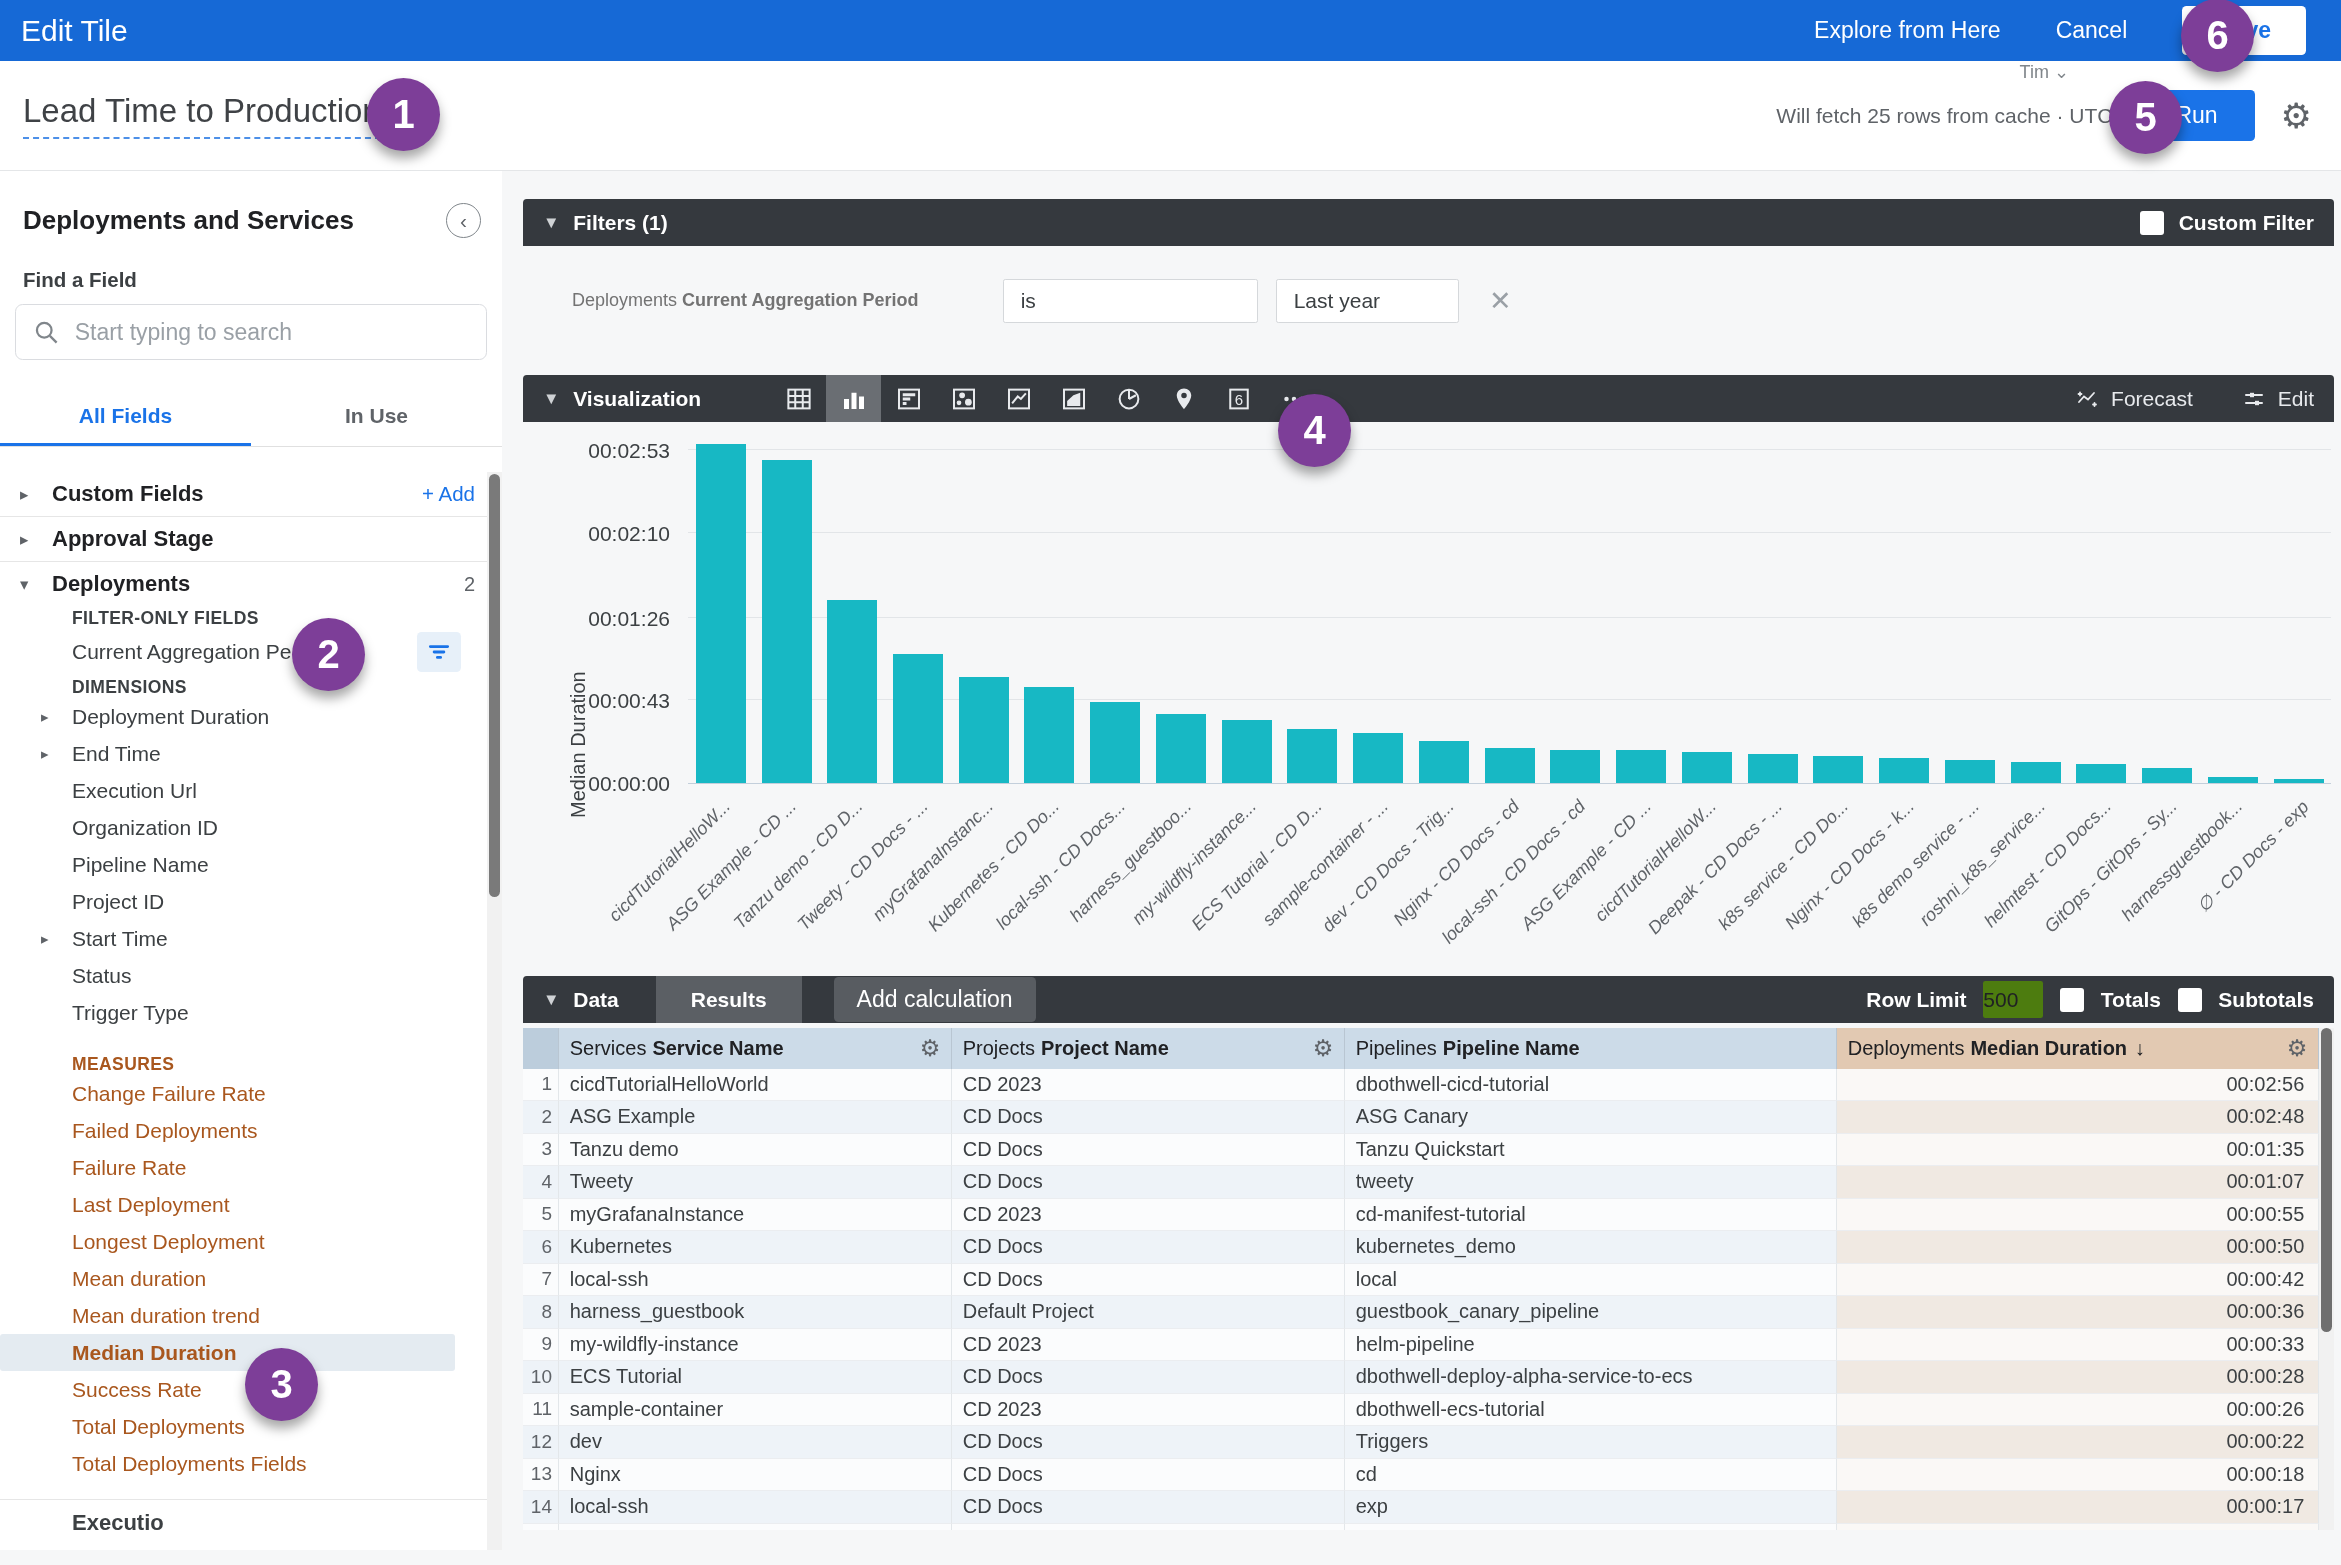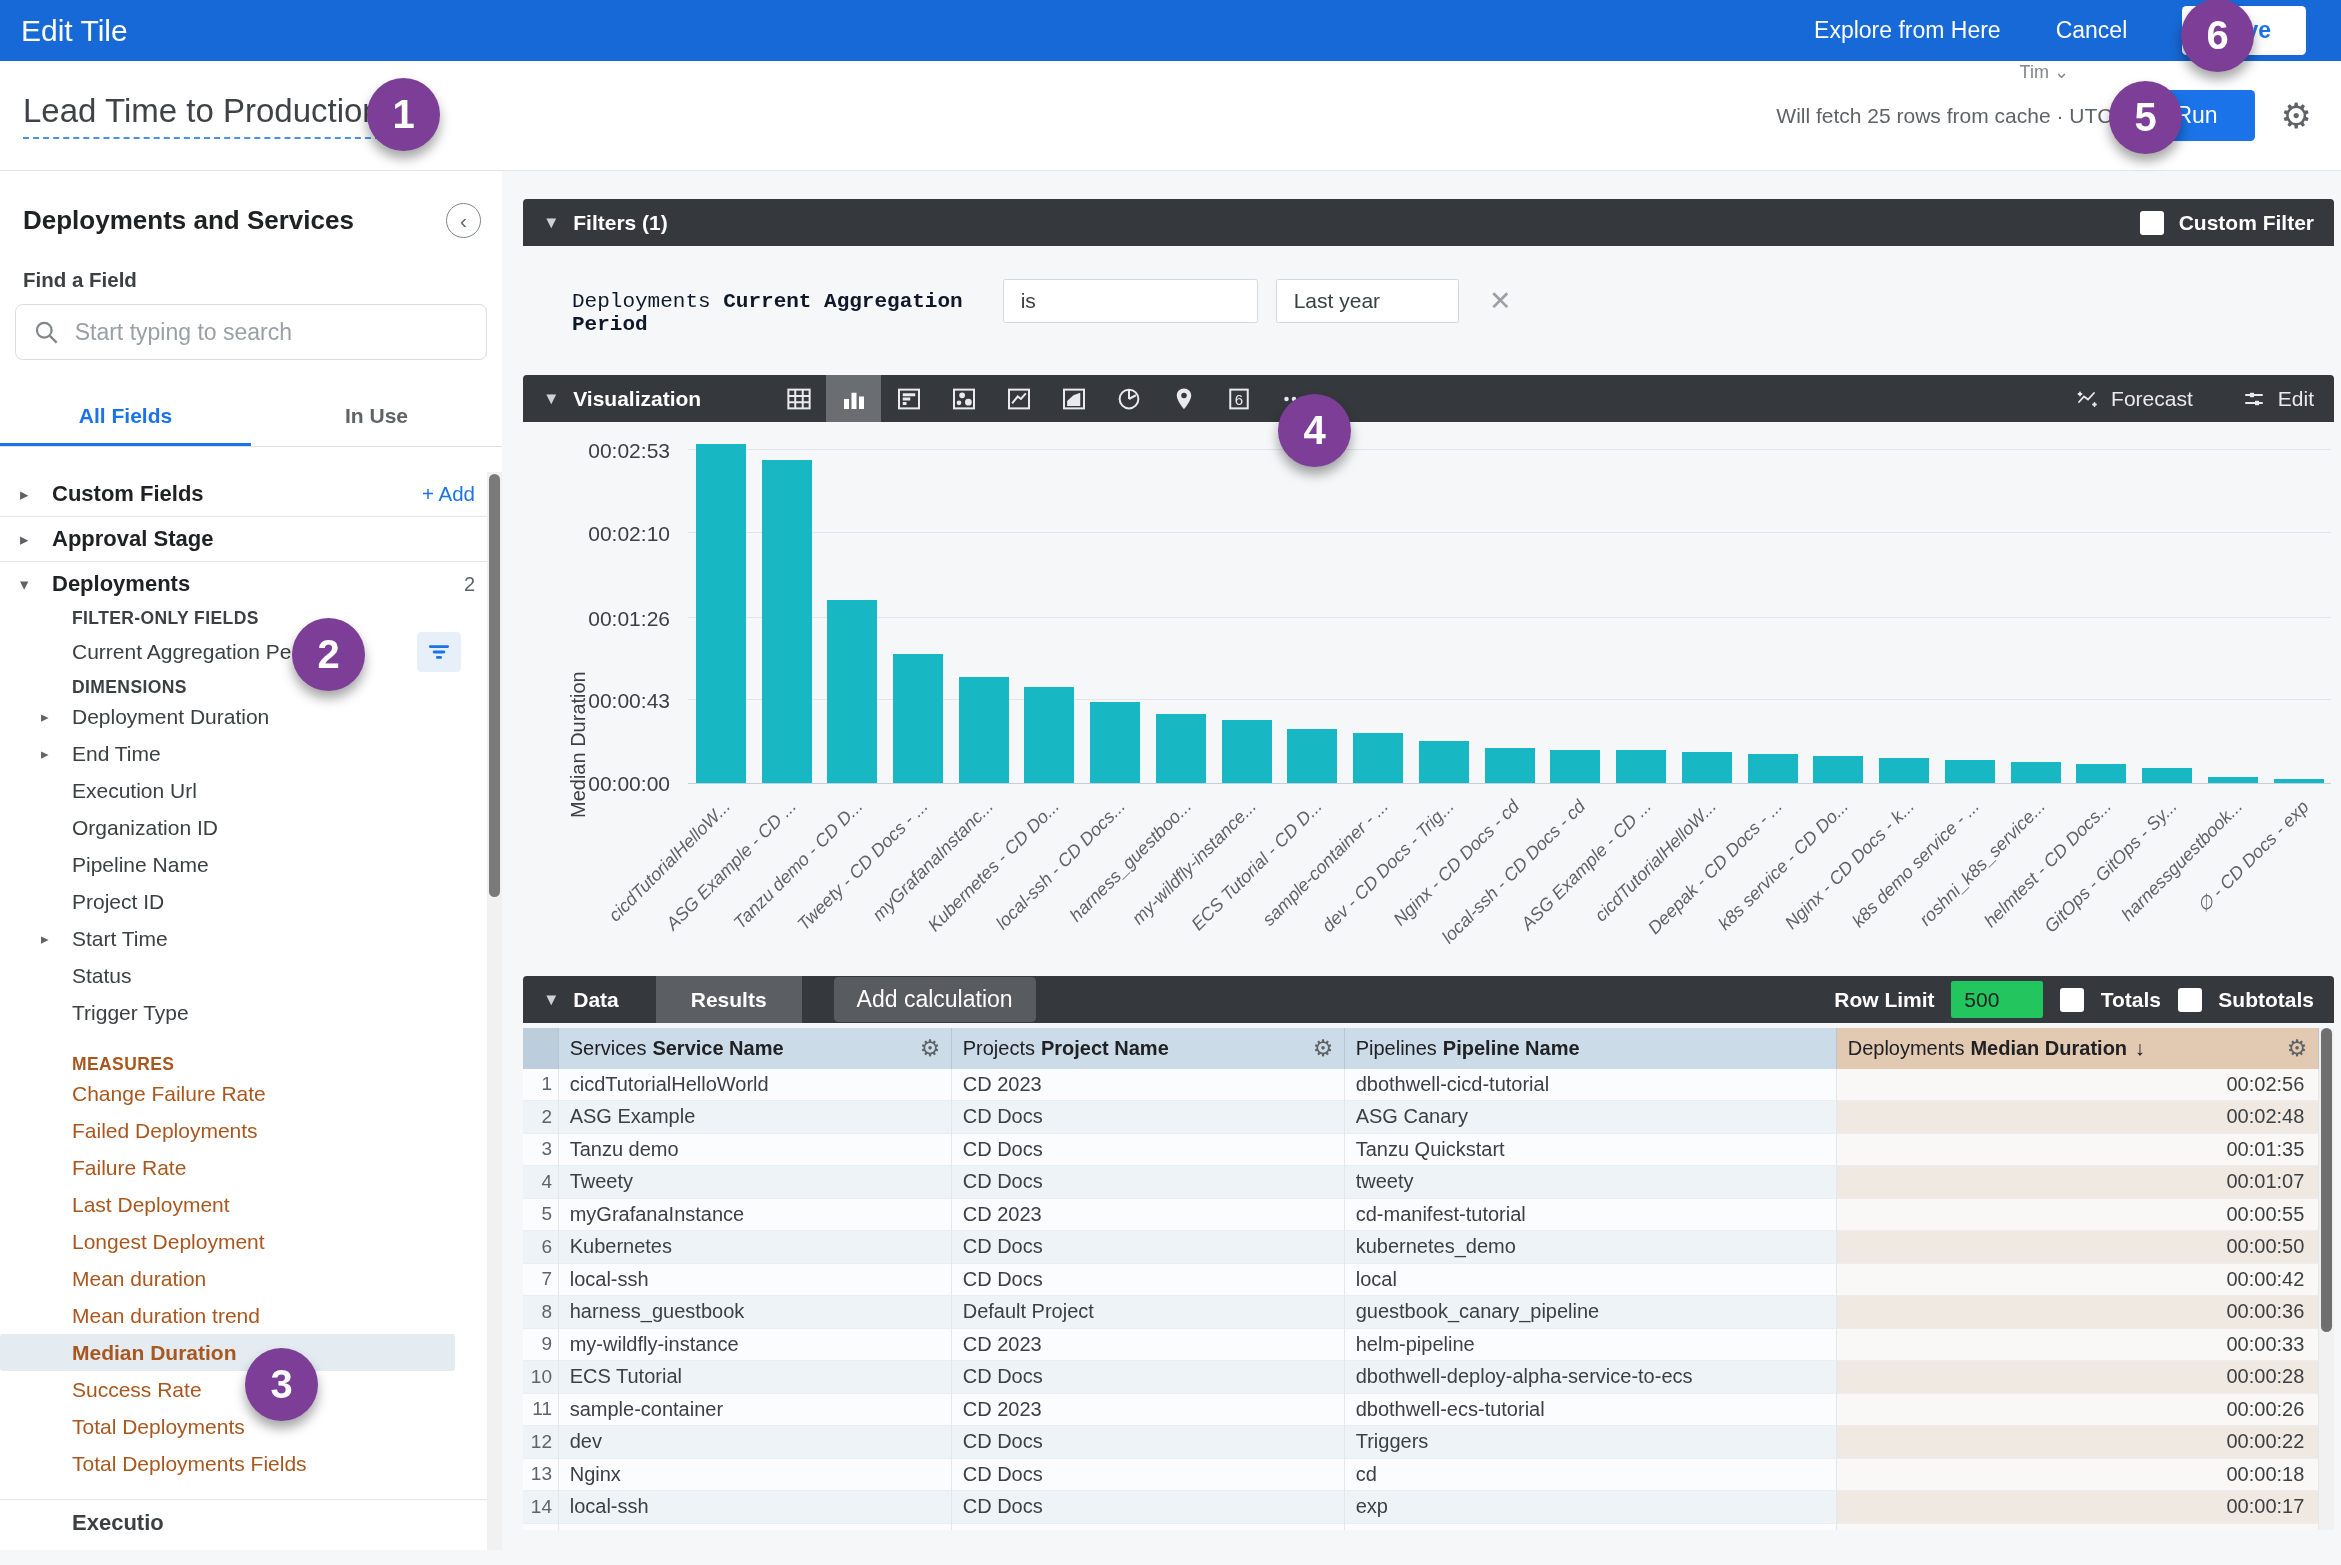--- a/index.html
+++ b/index.html
@@ -56,21 +56,21 @@
   
   .main { position:absolute; left:523px; top:171px; width:1811px; bottom:0; }
   .darkbar { height:47px; background:#35393e; border-radius:3.8px 3.8px 0 0; display:flex; align-items:center; padding:0 20px; color:#fff; }
   .bar-caret { color:#cfd2d5; font-size:16.7px; margin-right:13.7px; }
   .bar-title { font-size:21px; font-weight:700; }
   .bar-right { margin-left:auto; display:flex; align-items:center; gap:15px; font-size:21px; font-weight:600; }
   .cbox { width:24px; height:24px; background:#fff; border-radius:3px; flex:none; cursor:pointer; }
 
   .filters-section { margin-top:28px; }
   .filter-row { height:129px; display:flex; align-items:flex-start; padding:33px 0 0 49px; }
-  .flab { font-size:21px; color:#0f172a; width:431px; padding-top:10.7px;font-family:Liberation Mono, monospace; }
+  .flab { font-size:18px; color:#737373; width:431px; padding-top:10.7px; }
   .fin { height:44px; background:#fff; border:1.5px solid #d5d8db; border-radius:2.3px; font-size:21px; color:#3c4043; padding:0 16.7px; margin-right:18px; font-family:inherit; outline:none; }
   .fin.op { width:255px; }
   .fin.val { width:183px; }
   .fx { font-size:27px; color:#9aa0a6; margin-left:12px; padding-top:6px; cursor:pointer; }
 
   
   .vicons { display:flex; margin-left:70px; height:100%; align-items:stretch; }
   .vicon { width:55px; display:flex; align-items:center; justify-content:center; cursor:pointer; }
   .vicon.selected { background:#6a6e73; }
   .viz-right { margin-left:auto; display:flex; align-items:center; gap:49px; }
@@ -81,21 +81,21 @@
   .bar { position:absolute; bottom:0; width:50px; background:#17b8c4; }
   .gridline { position:absolute; left:0; width:100%; height:0.8px; background:#e2e5e8; }
   .yt { position:absolute; left:10px; width:137px; text-align:right; font-size:21px; color:#3c4043; }
   .ytitle { position:absolute; left:44px; top:396px; transform:rotate(-90deg); transform-origin:0 0; font-size:20px; color:#3c4043; white-space:nowrap; }
   #xlabels { position:absolute; left:165px; top:374px; width:1643px; height:180px; }
   .xl { position:absolute; top:0; white-space:nowrap; font-size:18px; font-style:italic; color:#5f6368; transform-origin:100% 0; transform:rotate(-45deg); }
 
   
   .results-tab { height:100%; display:flex; align-items:center; padding:0 35px; background:#5b5f64; font-size:21px; font-weight:700; margin-left:37px; cursor:pointer; }
   .addcalc { background:#585c61; color:#fff; border:none; border-radius:4.6px; padding:9px 23px; font-size:23px; margin-left:32px; cursor:pointer; font-family:inherit; }
-  .rl-input { width:92px; height:37px; background:#22c55e; border:none; border-radius:2.3px; font-size:21px; color:#202124; padding:0 13px; font-family:inherit; outline:none; }
+  .rl-input { width:60px; height:37px; background:#4d7c0f; border:none; border-radius:2.3px; font-size:21px; color:#202124; padding:0 0; font-family:inherit; outline:none; }
   .data-right { margin-left:auto; display:flex; align-items:center; gap:16.7px; font-size:21px; font-weight:600; }
 
   .tablewrap { position:relative; margin-top:4.6px; height:502px; overflow:hidden; background:#4d7c0f; }
   .thead { display:flex; height:41px; }
   .th { display:flex; align-items:center; padding:0 10.7px; font-size:20px; color:#202124; background:#ccdbe8; border-right:0.8px solid #b9c6d2; }
   .th .cname { font-weight:700; margin-left:6px; }
   .th .gear { margin-left:auto; font-size:23px; color:#5f6368; cursor:pointer; }
   .th0 { width:36px; background:#bccddc; }
   .th1 { width:393px; } .th2 { width:393px; } .th3 { width:492px; }
   .th4 { width:482px; background:#e2c9b2; }

